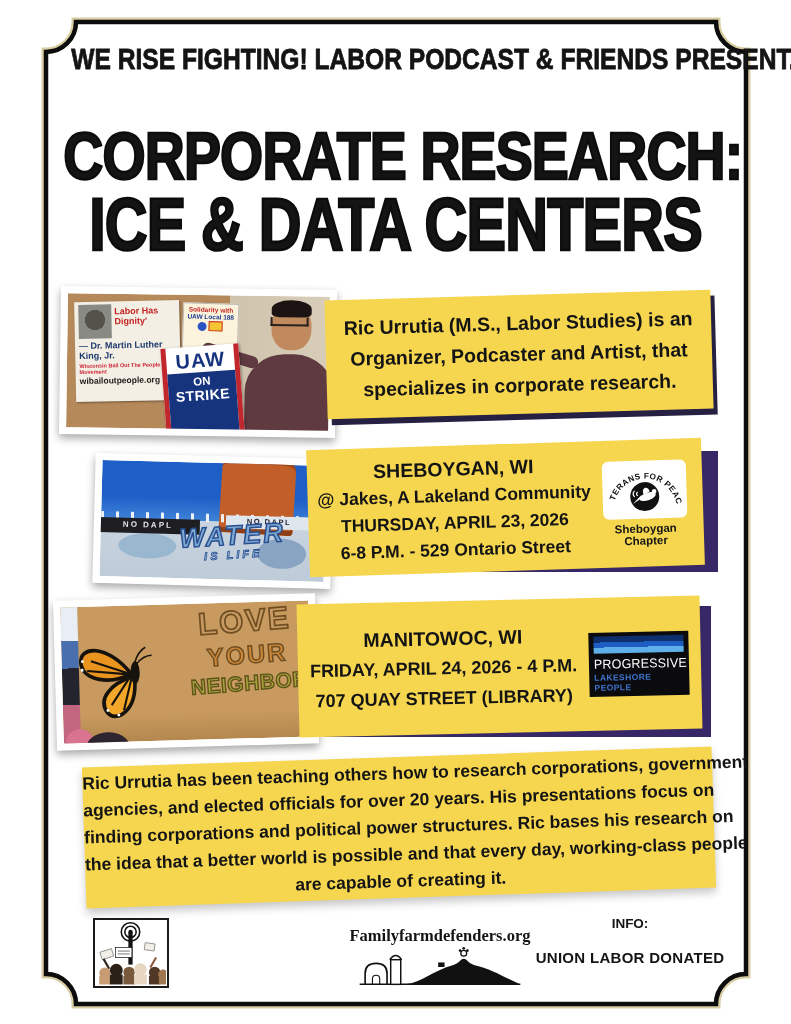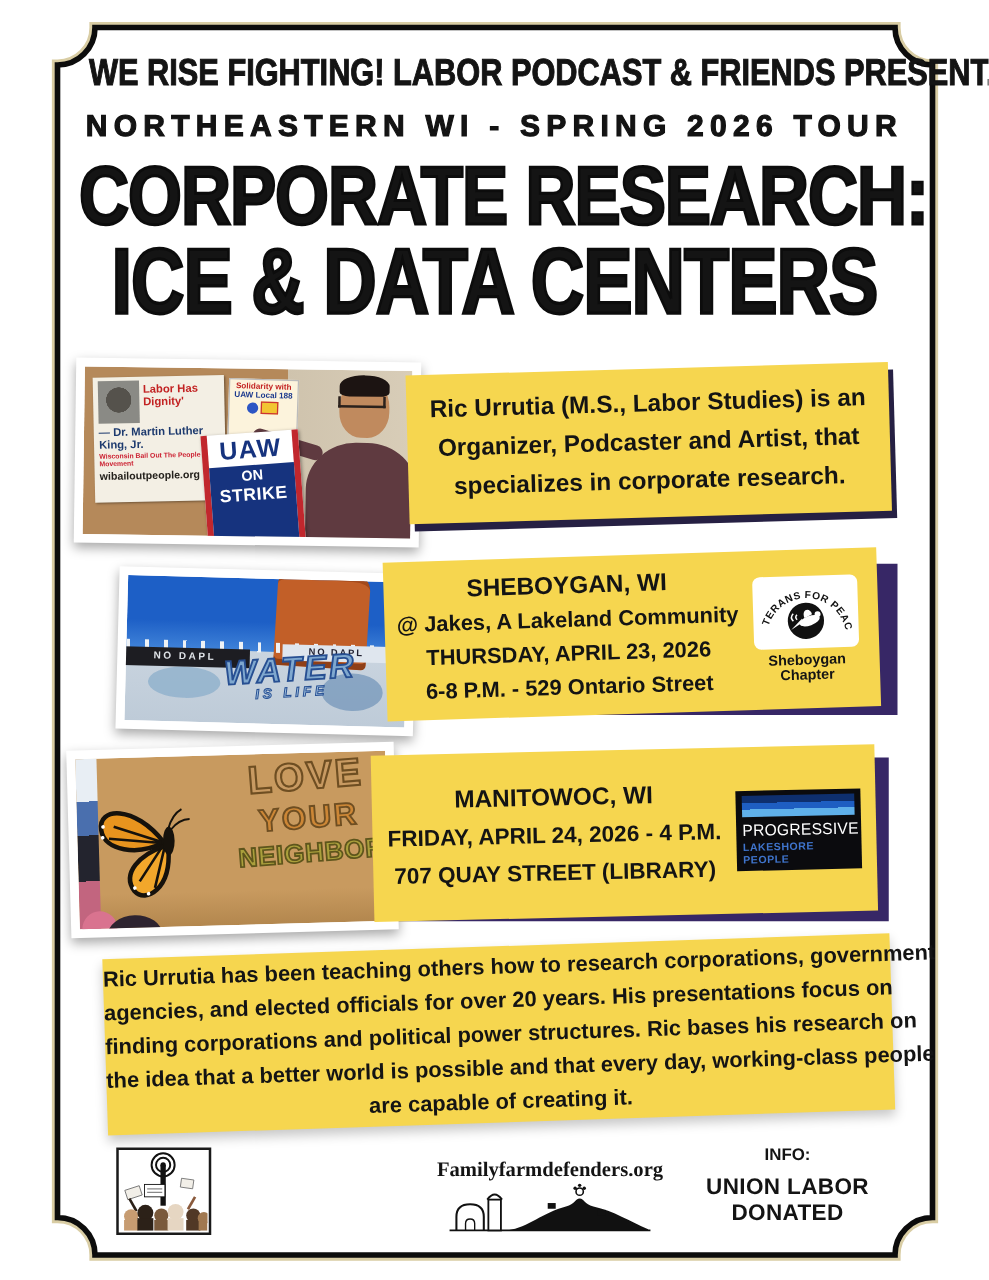--- a/index.html
+++ b/index.html
@@ -124,34 +124,33 @@
   .wib-mark{display:flex;align-items:center;justify-content:center;font-size:31px;font-weight:700;letter-spacing:-1.5px;}
   .wib-globe{width:26px;height:26px;border-radius:50%;margin:4px 1px 0 1px;
              background:radial-gradient(circle at 42% 45%, #ffffff 0 17%, transparent 18%),
                         conic-gradient(from 210deg,#cc2222 0 26%,#e0a020 26% 42%,#1a3aaa 42% 78%,#cc2222 78% 100%);}
   .wib-handle{font-size:11px;font-weight:700;margin-top:4px;white-space:nowrap;}
   .f-fam{left:336px;top:926px;width:184px;text-align:center;margin-left:12px;}
   .fam-label{font-family:"Liberation Serif",serif;font-weight:700;font-size:16.5px;white-space:nowrap;}
   .f-info{left:520px;top:916px;width:220px;text-align:center;font-weight:700;}
   .info-label{font-size:13.5px;}
   .info-email{font-size:14.5px;margin-top:2px;white-space:nowrap;}
-  .info-note{font-size:18px;margin-top:8px;letter-spacing:.3px;}
+  .info-note{font-size:15px;margin-top:18px;letter-spacing:.3px;}
 </style>
 </head>
 <body>
 
 <div class="poster">
 
   <svg class="frame-svg" width="791" height="1024" viewBox="0 0 791 1024">
     <path d="M 76 22 H 716 A 30 30 0 0 0 746 52 V 974 A 30 30 0 0 0 716 1004 H 76 A 30 30 0 0 0 46 974 V 52 A 30 30 0 0 0 76 22 Z" fill="none" stroke="#d9cda4" stroke-width="9"></path>
     <path d="M 76 22 H 716 A 30 30 0 0 0 746 52 V 974 A 30 30 0 0 0 716 1004 H 76 A 30 30 0 0 0 46 974 V 52 A 30 30 0 0 0 76 22 Z" fill="#ffffff" stroke="#0c0c0c" stroke-width="4.5"></path>
   </svg>
 
   <div class="abs ctr kicker">WE RISE FIGHTING! LABOR PODCAST &amp; FRIENDS PRESENT...</div>
-  <div class="abs ctr tour">NORTHEASTERN WI - SPRING 2026 TOUR</div>
   <div class="abs ctr title1">CORPORATE RESEARCH:</div>
   <div class="abs ctr title2">ICE &amp; DATA CENTERS</div>
 
   <div class="photo photo1">
     <div class="pin">
       <div class="p1-bg"></div>
       <div class="mlk">
         <div class="mlk-row">
           <div class="mlk-photo"></div>
           <div class="mlk-quote">Labor Has Dignity'</div>

